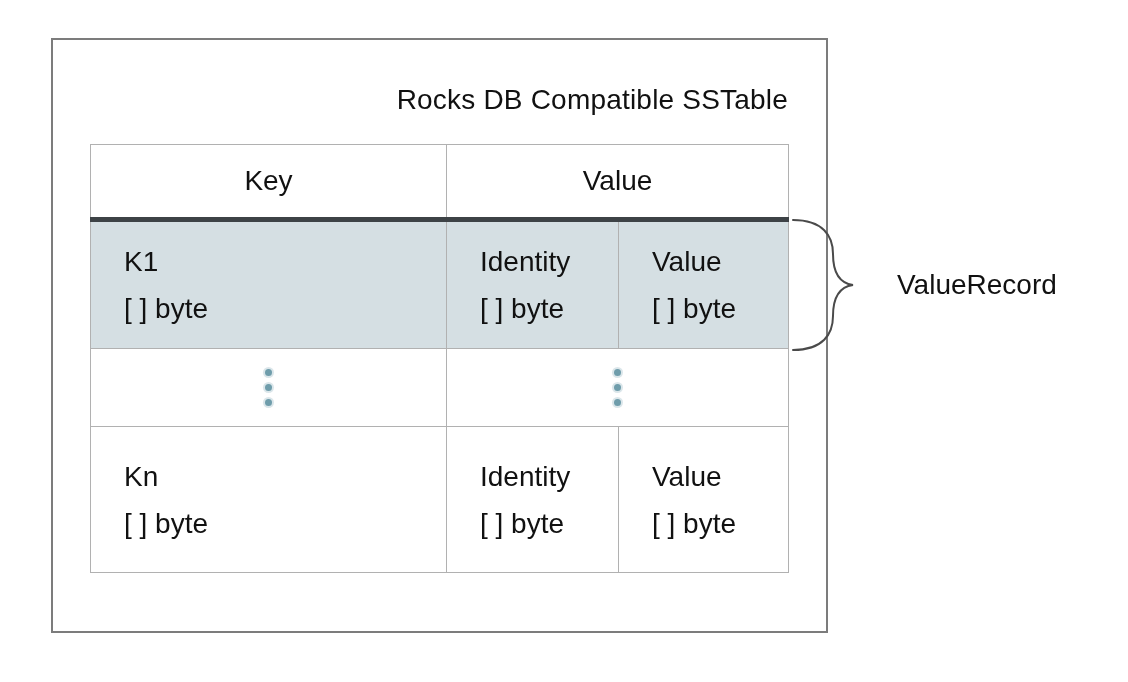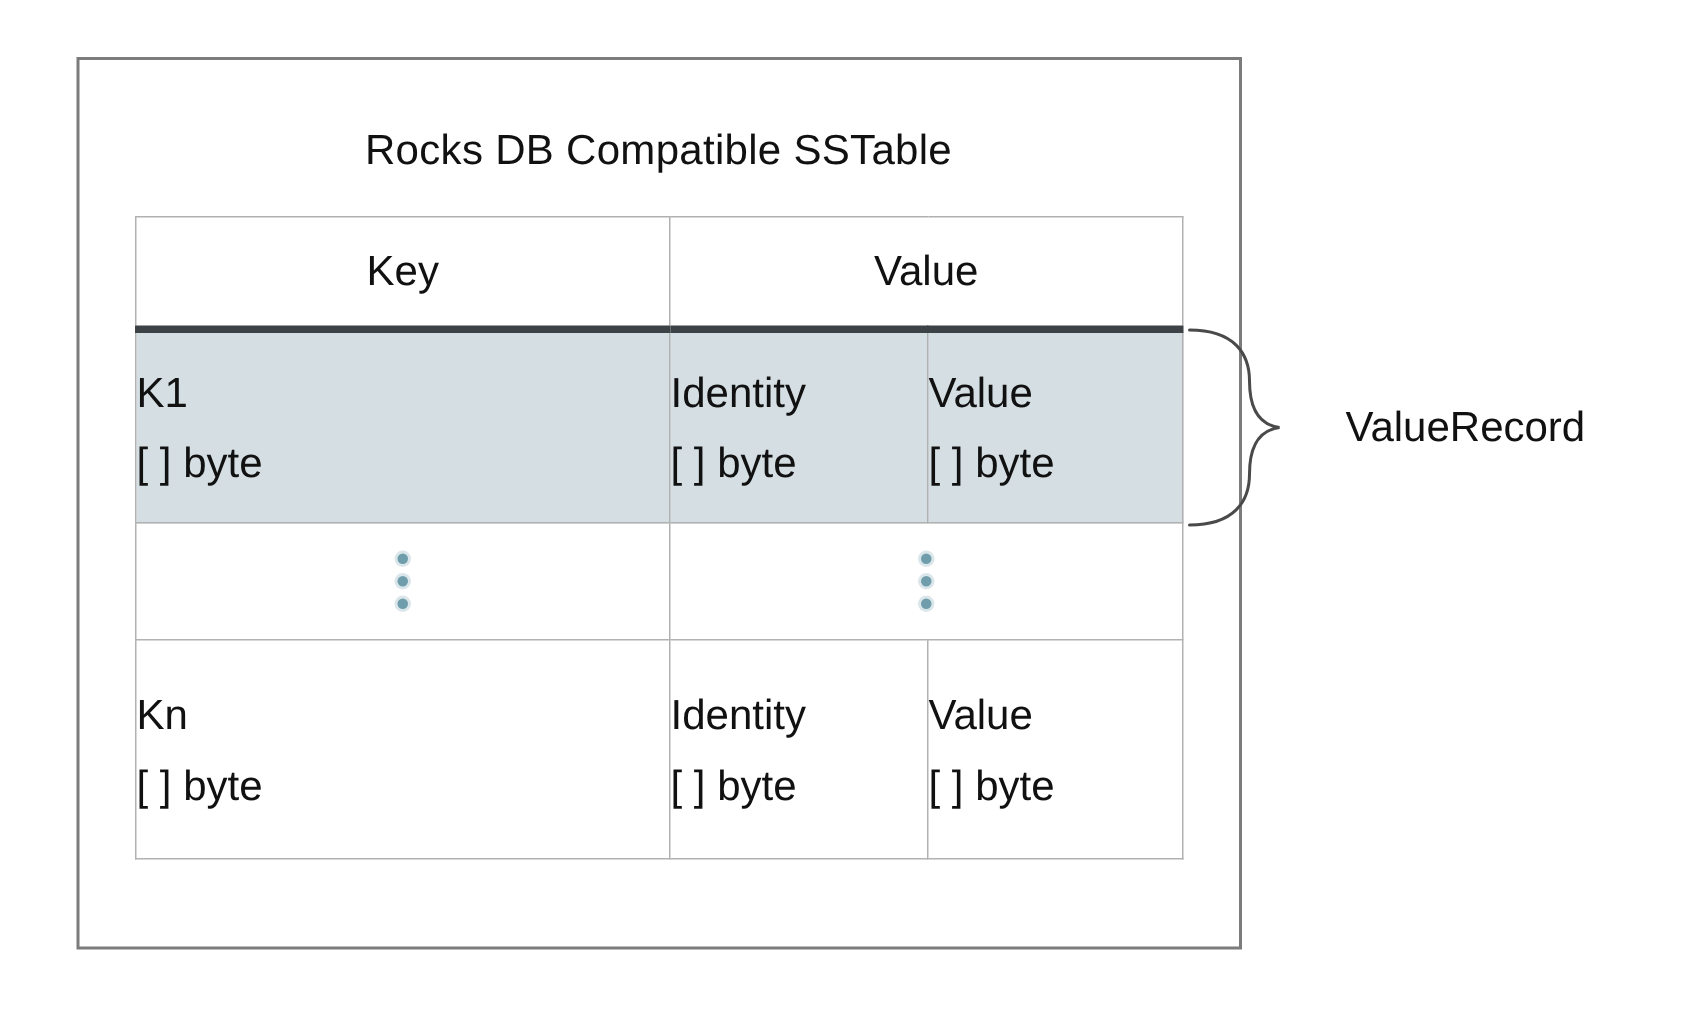--- a/index.html
+++ b/index.html
@@ -24,21 +24,21 @@
     height: 595px;
     border: 2px solid #7c7c7c;
     box-sizing: border-box;
     background: #ffffff;
   }
   .diagram-title {
     position: absolute;
     left: 90px;
     top: 84px;
     width: 698px;
-    text-align: center;
+    text-align: right;
     font-size: 28px;
     letter-spacing: 0.2px;
     color: #111111;
     white-space: nowrap;
   }
   table.sstable {
     position: absolute;
     left: 90px;
     top: 144px;
     width: 698px;
@@ -59,20 +59,21 @@
   }
   tr.row-first { height: 129px; }
   tr.row-first td { background: #d5dfe3; }
   tr.row-dots { height: 78px; }
   tr.row-last { height: 146px; }
   td.cell-left { padding-left: 22px; }
   .cell-line {
     display: block;
     line-height: 47px;
     white-space: nowrap;
+    margin-left: 33px;
   }
   td.dots-cell { text-align: center; }
   .vdots {
     display: inline-flex;
     flex-direction: column;
     align-items: center;
     gap: 8px;
     vertical-align: middle;
   }
   .dot {

